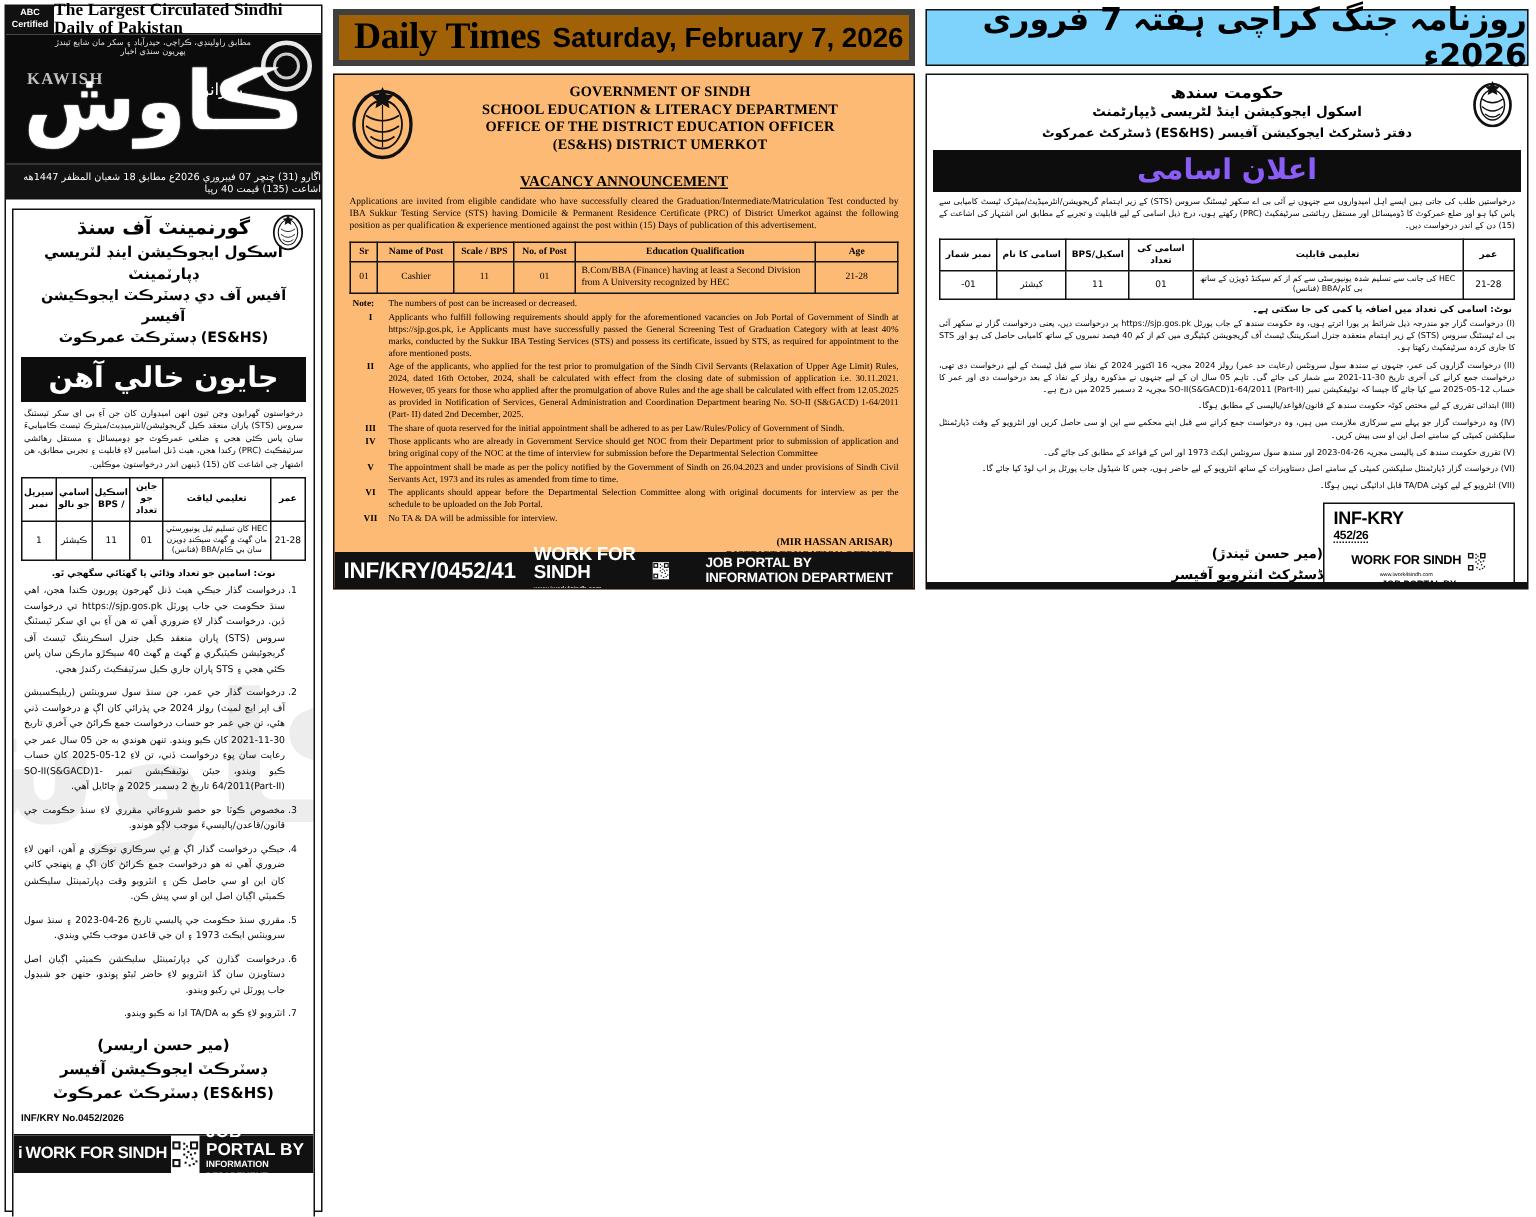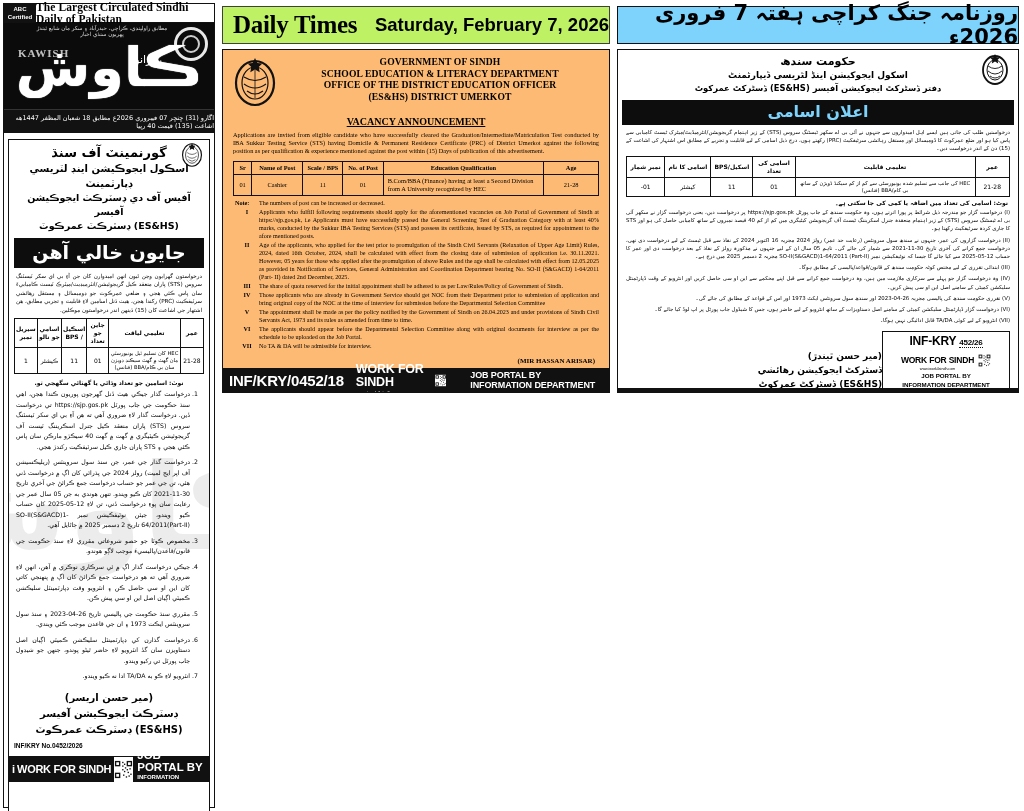--- a/index.html
+++ b/index.html
@@ -150,22 +150,22 @@
     flex:1; background:#111; color:#fff; display:flex; flex-direction:column;
     justify-content:center; padding-left:4px;
     font-family:"Liberation Sans", sans-serif;
   }
   .kw-fb-right .jp { font-size:11.5px; font-weight:bold; line-height:12px; }
   .kw-fb-right .idp { font-size:6px; font-weight:bold; line-height:8px; }
 
   
   #dt-clip { position:absolute; left:222px; top:6px; width:388px; height:390px; }
   .dt-head {
-    border:1px solid #404040; height:38px; background:#bef264;
-    display:flex; align-items:center; padding-left:10px;justify-content:space-between;
+    border:4px solid #404040; height:38px; background:#a16207;
+    display:flex; align-items:center; padding-left:10px;
   }
   .dt-name {
     font-family:"Liberation Serif", serif; font-weight:bold;
     font-size:25px; letter-spacing:-.3px;
   }
   .dt-date {
     font-family:"Liberation Sans", sans-serif; font-weight:bold;
     font-size:18.5px; margin-left:8px;
   }
   .dt-ad {
@@ -235,23 +235,23 @@
     margin-top:5px; border:1px solid #111; background:#fff;
     height:344px; position:relative; overflow:hidden;
   }
   .jg-top { position:relative; padding:5px 8px 2px 8px; }
   .jg-crest { position:absolute; top:3px; right:8px; width:30px; height:32px; }
   .jg-gov { text-align:center; font-family:"DejaVu Sans", sans-serif; direction:rtl; }
   .jg-gov .g1 { font-size:11px; font-weight:bold; line-height:14px; }
   .jg-gov .g2 { font-size:9px; font-weight:bold; line-height:13px; }
   .jg-gov .g3 { font-size:8.4px; font-weight:bold; line-height:12px; }
   .jg-banner {
-    margin:4px 4px 3px 4px; background:#0d0d0d; color:#7dd3fc;
+    margin:4px 4px 3px 4px; background:#0d0d0d; color:#8b5cf6;
     text-align:center; font-family:"DejaVu Sans", sans-serif; direction:rtl;
-    font-size:16px; font-weight:bold; padding:2px 0 4px 0;
+    font-size:19px; font-weight:bold; padding:2px 0 4px 0;
   }
   .jg-intro {
     padding:0 8px; direction:rtl; text-align:justify;
     font-family:"DejaVu Sans", sans-serif; font-size:5.4px; line-height:8px;
   }
   table.jg-tbl {
     width:calc(100% - 16px); margin:4px 8px 0 8px;
     border-collapse:collapse; direction:rtl;
     font-family:"DejaVu Sans", sans-serif;
   }
@@ -274,21 +274,21 @@
     flex:1; direction:rtl; text-align:right;
     font-family:"DejaVu Sans", sans-serif; font-size:9px;
     font-weight:bold; line-height:14px;
   }
   .jg-infbox {
     width:128px; border:1px solid #111; padding:2px 3px;
     font-family:"Liberation Sans", sans-serif; text-align:center;
   }
   .jg-inf {
     font-size:12px; font-weight:bold; display:flex;
-    align-items:baseline; justify-content:center; letter-spacing:-.2px;
+    align-items:baseline; justify-content:center; letter-spacing:-.2px;flex-direction:column;
   }
   .jg-inf .num { font-size:8px; border-bottom:1px dotted #111; margin-left:3px; }
   .jg-iwork { display:flex; align-items:center; justify-content:center; margin-top:1px; }
   .jg-iwork .t { font-size:8.5px; font-weight:bold; letter-spacing:-.2px; }
   .jg-iwork .u { font-size:3.6px; display:block; }
   .jg-qr3 { width:13px; height:13px; margin-left:4px; }
   .jg-jp { font-size:6.2px; font-weight:bold; line-height:7.5px; margin-top:1px; }
   .jg-footrule { position:absolute; left:0; right:0; bottom:0; height:4px; background:#111; }
 </style>
 </head>
@@ -506,21 +506,21 @@
         </div>
       </div>
 
       <div class="dt-sign">
         <div>(MIR HASSAN ARISAR)</div>
         <div>DISTRICT EDUCATION OFFICER</div>
         <div>(ES&amp;HS) DISTRICT UMERKOT</div>
       </div>
 
       <div class="dt-footbar">
-        <span class="dt-inf">INF/KRY/0452/18</span>
+        <span class="dt-inf">INF/KRY/0452/41</span>
         <div class="dt-iwork">
           <span class="t">WORK FOR SINDH</span>
           <span class="u">www.iwork4sindh.com</span>
         </div>
         <svg class="dt-qr2" viewBox="0 0 21 21">
           <rect width="21" height="21" fill="#fff"></rect>
           <g fill="#111">
             <rect x="1" y="1" width="6" height="6"></rect>
               <rect x="2.5" y="2.5" width="3" height="3" fill="#fff"></rect>
             <rect x="14" y="1" width="6" height="6"></rect>
@@ -601,21 +601,21 @@
         <p>(III) ابتدائی تقرری کے لیے مختص کوٹہ حکومت سندھ کے قانون/قواعد/پالیسی کے مطابق ہوگا۔</p>
         <p>(IV) وہ درخواست گزار جو پہلے سے سرکاری ملازمت میں ہیں، وہ درخواست جمع کرانے سے قبل اپنے محکمے سے این او سی حاصل کریں اور انٹرویو کے وقت ڈپارٹمنٹل سلیکشن کمیٹی کے سامنے اصل این او سی پیش کریں۔</p>
         <p>(V) تقرری حکومت سندھ کی پالیسی مجریہ 26-04-2023 اور سندھ سول سرونٹس ایکٹ 1973 اور اس کے قواعد کے مطابق کی جائے گی۔</p>
         <p>(VI) درخواست گزار ڈپارٹمنٹل سلیکشن کمیٹی کے سامنے اصل دستاویزات کے ساتھ انٹرویو کے لیے حاضر ہوں، جس کا شیڈول جاب پورٹل پر اپ لوڈ کیا جائے گا۔</p>
         <p>(VII) انٹرویو کے لیے کوئی TA/DA قابل ادائیگی نہیں ہوگا۔</p>
       </div>
 
       <div class="jg-bottom">
         <div class="jg-sign">
           <div>(میر حسن ٿيندڙ)</div>
-          <div>ڈسٹرکٹ ایجوکیشن رهائشي</div>
+          <div>ڈسٹرکٹ انٽرويو آفیسر</div>
           <div>(ES&amp;HS) ڈسٹرکٹ عمرکوٹ</div>
         </div>
         <div class="jg-infbox">
           <div class="jg-inf">
             <span>INF-KRY</span>
             <span class="num">452/26</span>
           </div>
           <div class="jg-iwork">
             <div>
               <span class="t">WORK FOR SINDH</span>

